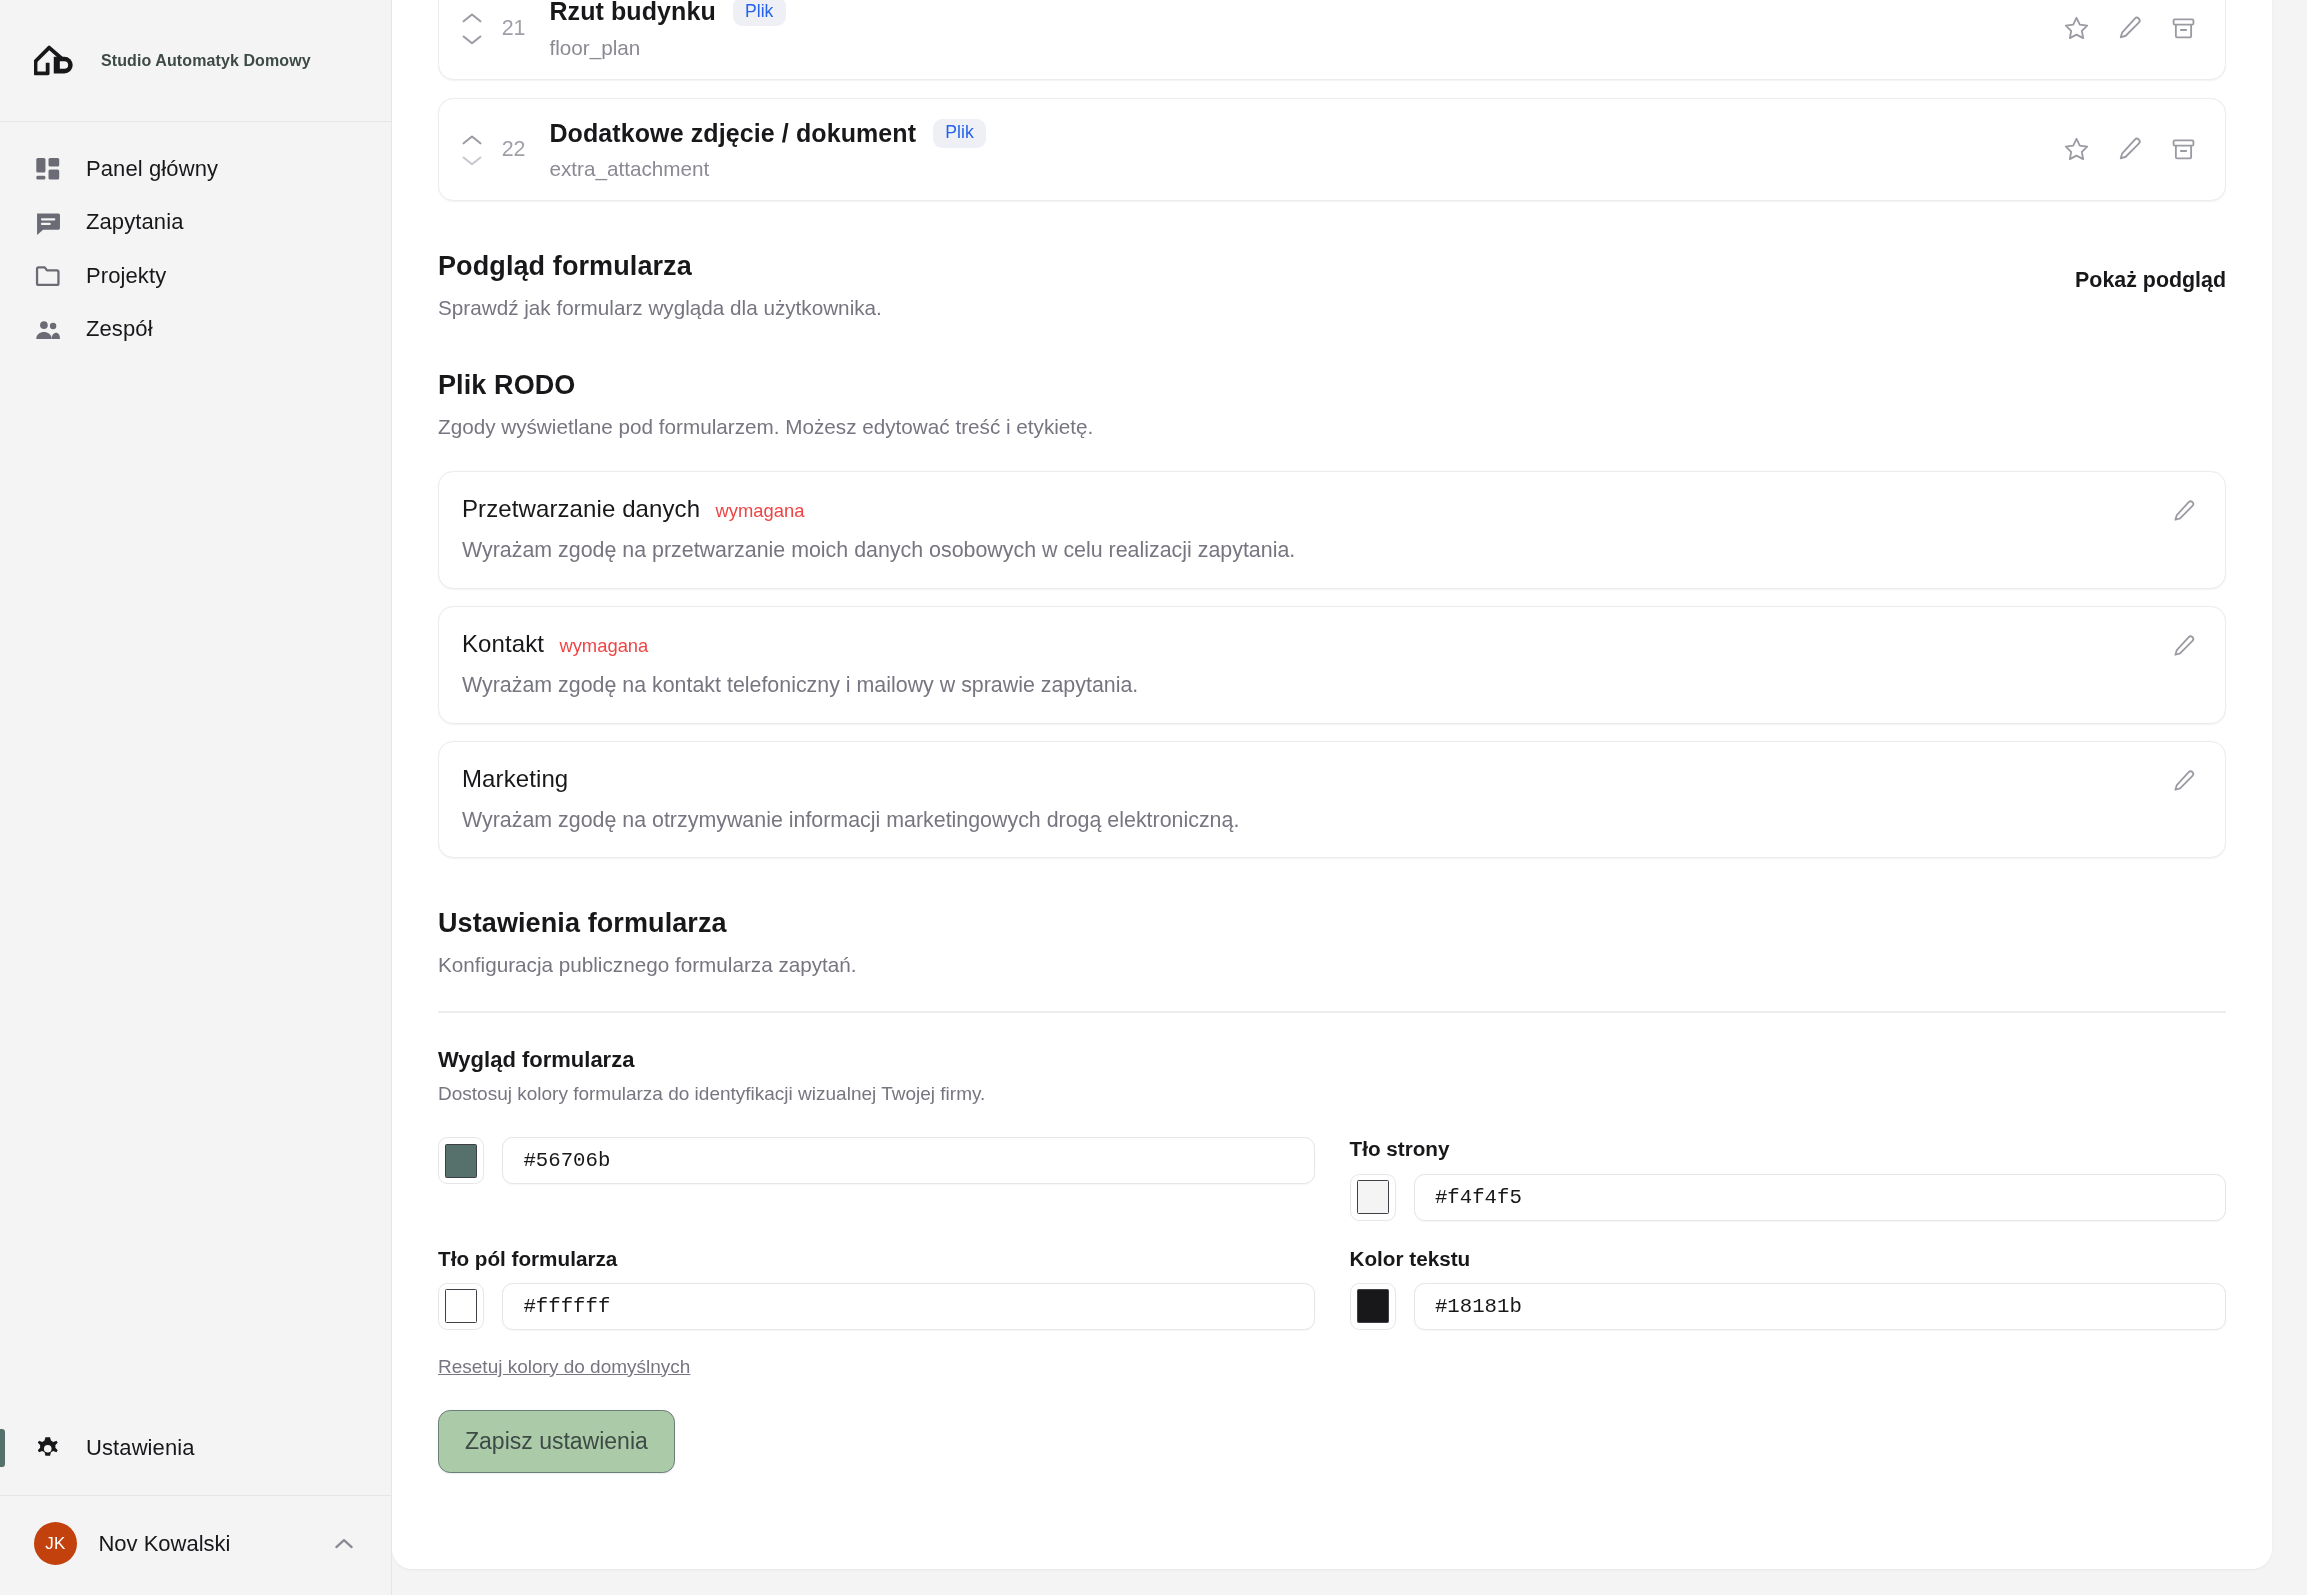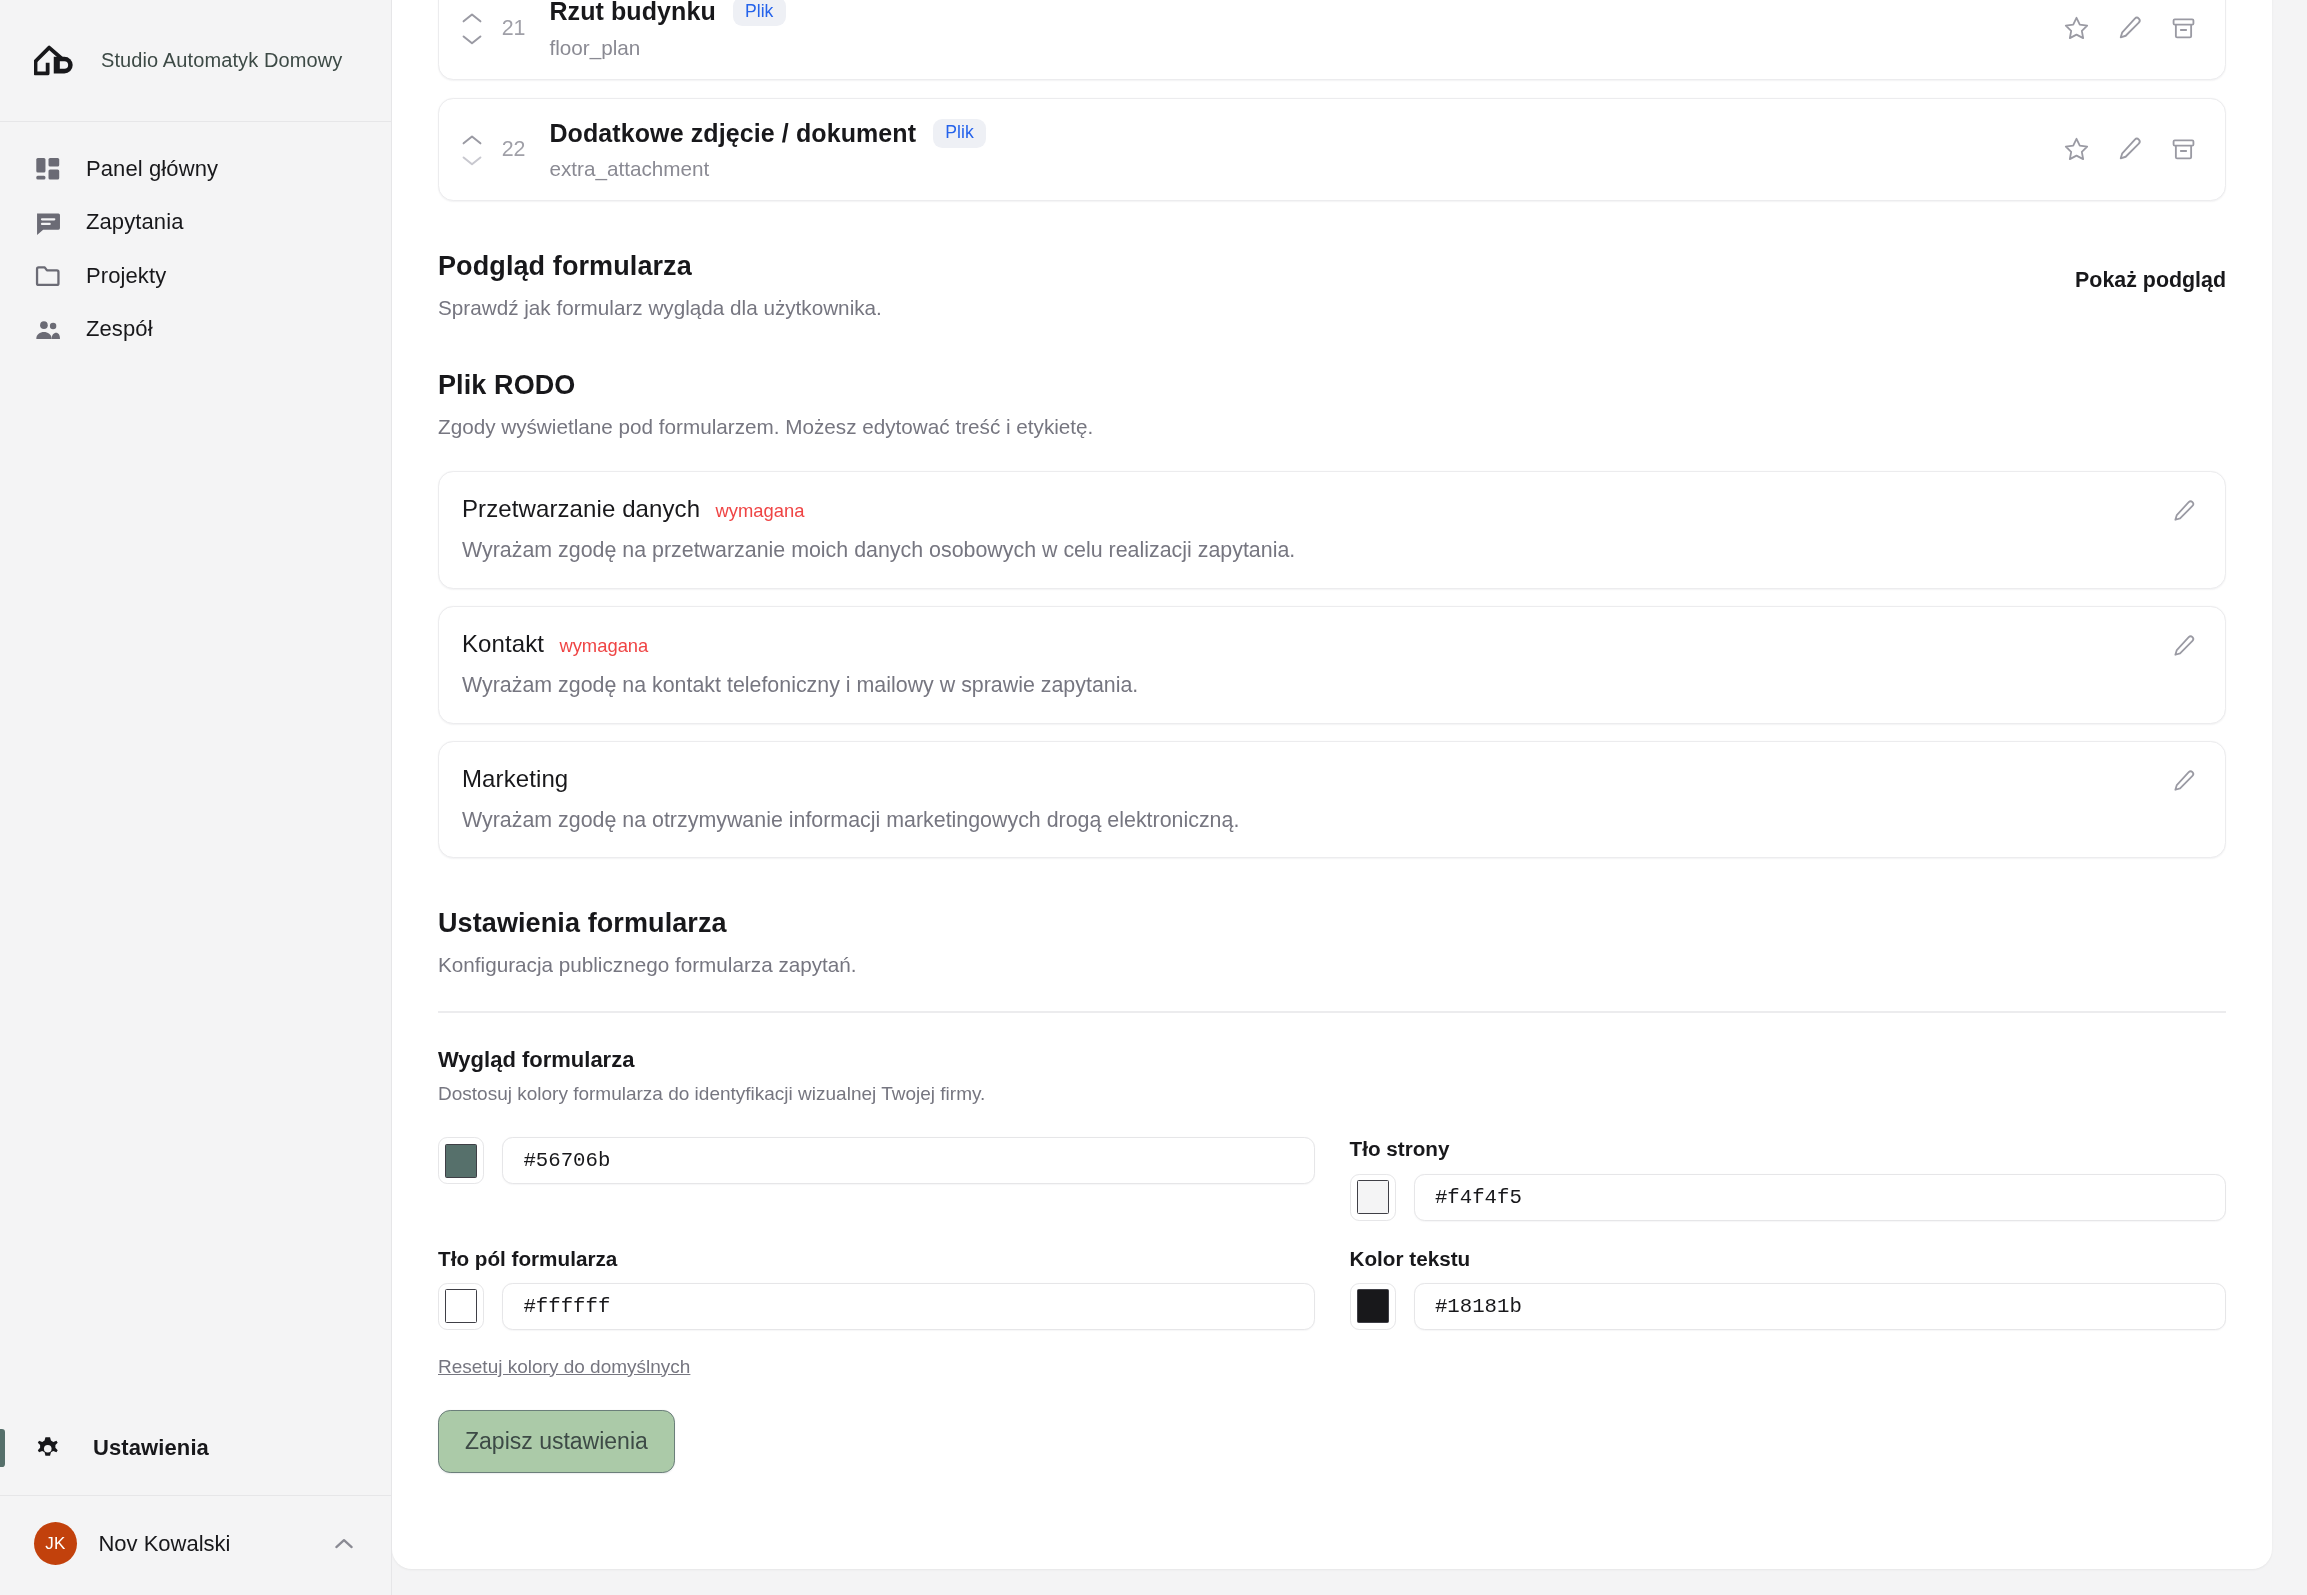--- a/index.html
+++ b/index.html
@@ -21,38 +21,38 @@
     position: relative;
   }
   .brand {
     display: flex; align-items: center; gap: 23px;
     padding: 31px 34px 31px 34px;
     border-bottom: 1.5px solid #e6e6e8;
     min-height: 122px;
   }
   .brand-logo { width: 44px; height: 35px; flex: 0 0 44px; }
   .brand-name {
-    font-size: 20px; font-weight: 400; color: #3d4a46;
+    font-size: 16px; font-weight: 700; color: #3d4a46;
     line-height: 1.32; letter-spacing: 0.1px;
   }
   .nav { padding: 20px 0 0 0; flex: 0 0 auto; }
   .nav-item {
     display: flex; align-items: center; gap: 24.5px;
     padding: 13px 34px; cursor: pointer; position: relative;
   }
   .nav-icon { width: 27.5px; height: 27.5px; flex: 0 0 27.5px; display: block; }
   .nav-label { font-size: 22px; color: #18181b; letter-spacing: 0.1px; }
   .nav-spacer { flex: 1 1 auto; }
 
   .nav-bottom { padding-bottom: 20px; border-bottom: 1.5px solid #e6e6e8; }
   .nav-item.active::before {
     content: ""; position: absolute; left: 0; top: 7.6px; bottom: 7.6px;
     width: 5.4px; background: #56706b; border-radius: 0 3.1px 3.1px 0;
   }
-  .nav-item.active .nav-label { font-weight: 700; margin-left: 7px; }
+  .nav-item.active .nav-label { font-weight: 400; }
 
   .user-row {
     display: flex; align-items: center; gap: 21.4px;
     padding: 26px 34px 31px 34px; cursor: pointer;
   }
   .avatar {
     width: 43px; height: 43px; border-radius: 50%;
     background: #c2410c; color: #fff;
     display: flex; align-items: center; justify-content: center;
     font-size: 17px; font-weight: 500; flex: 0 0 43px; letter-spacing: 0.3px;

